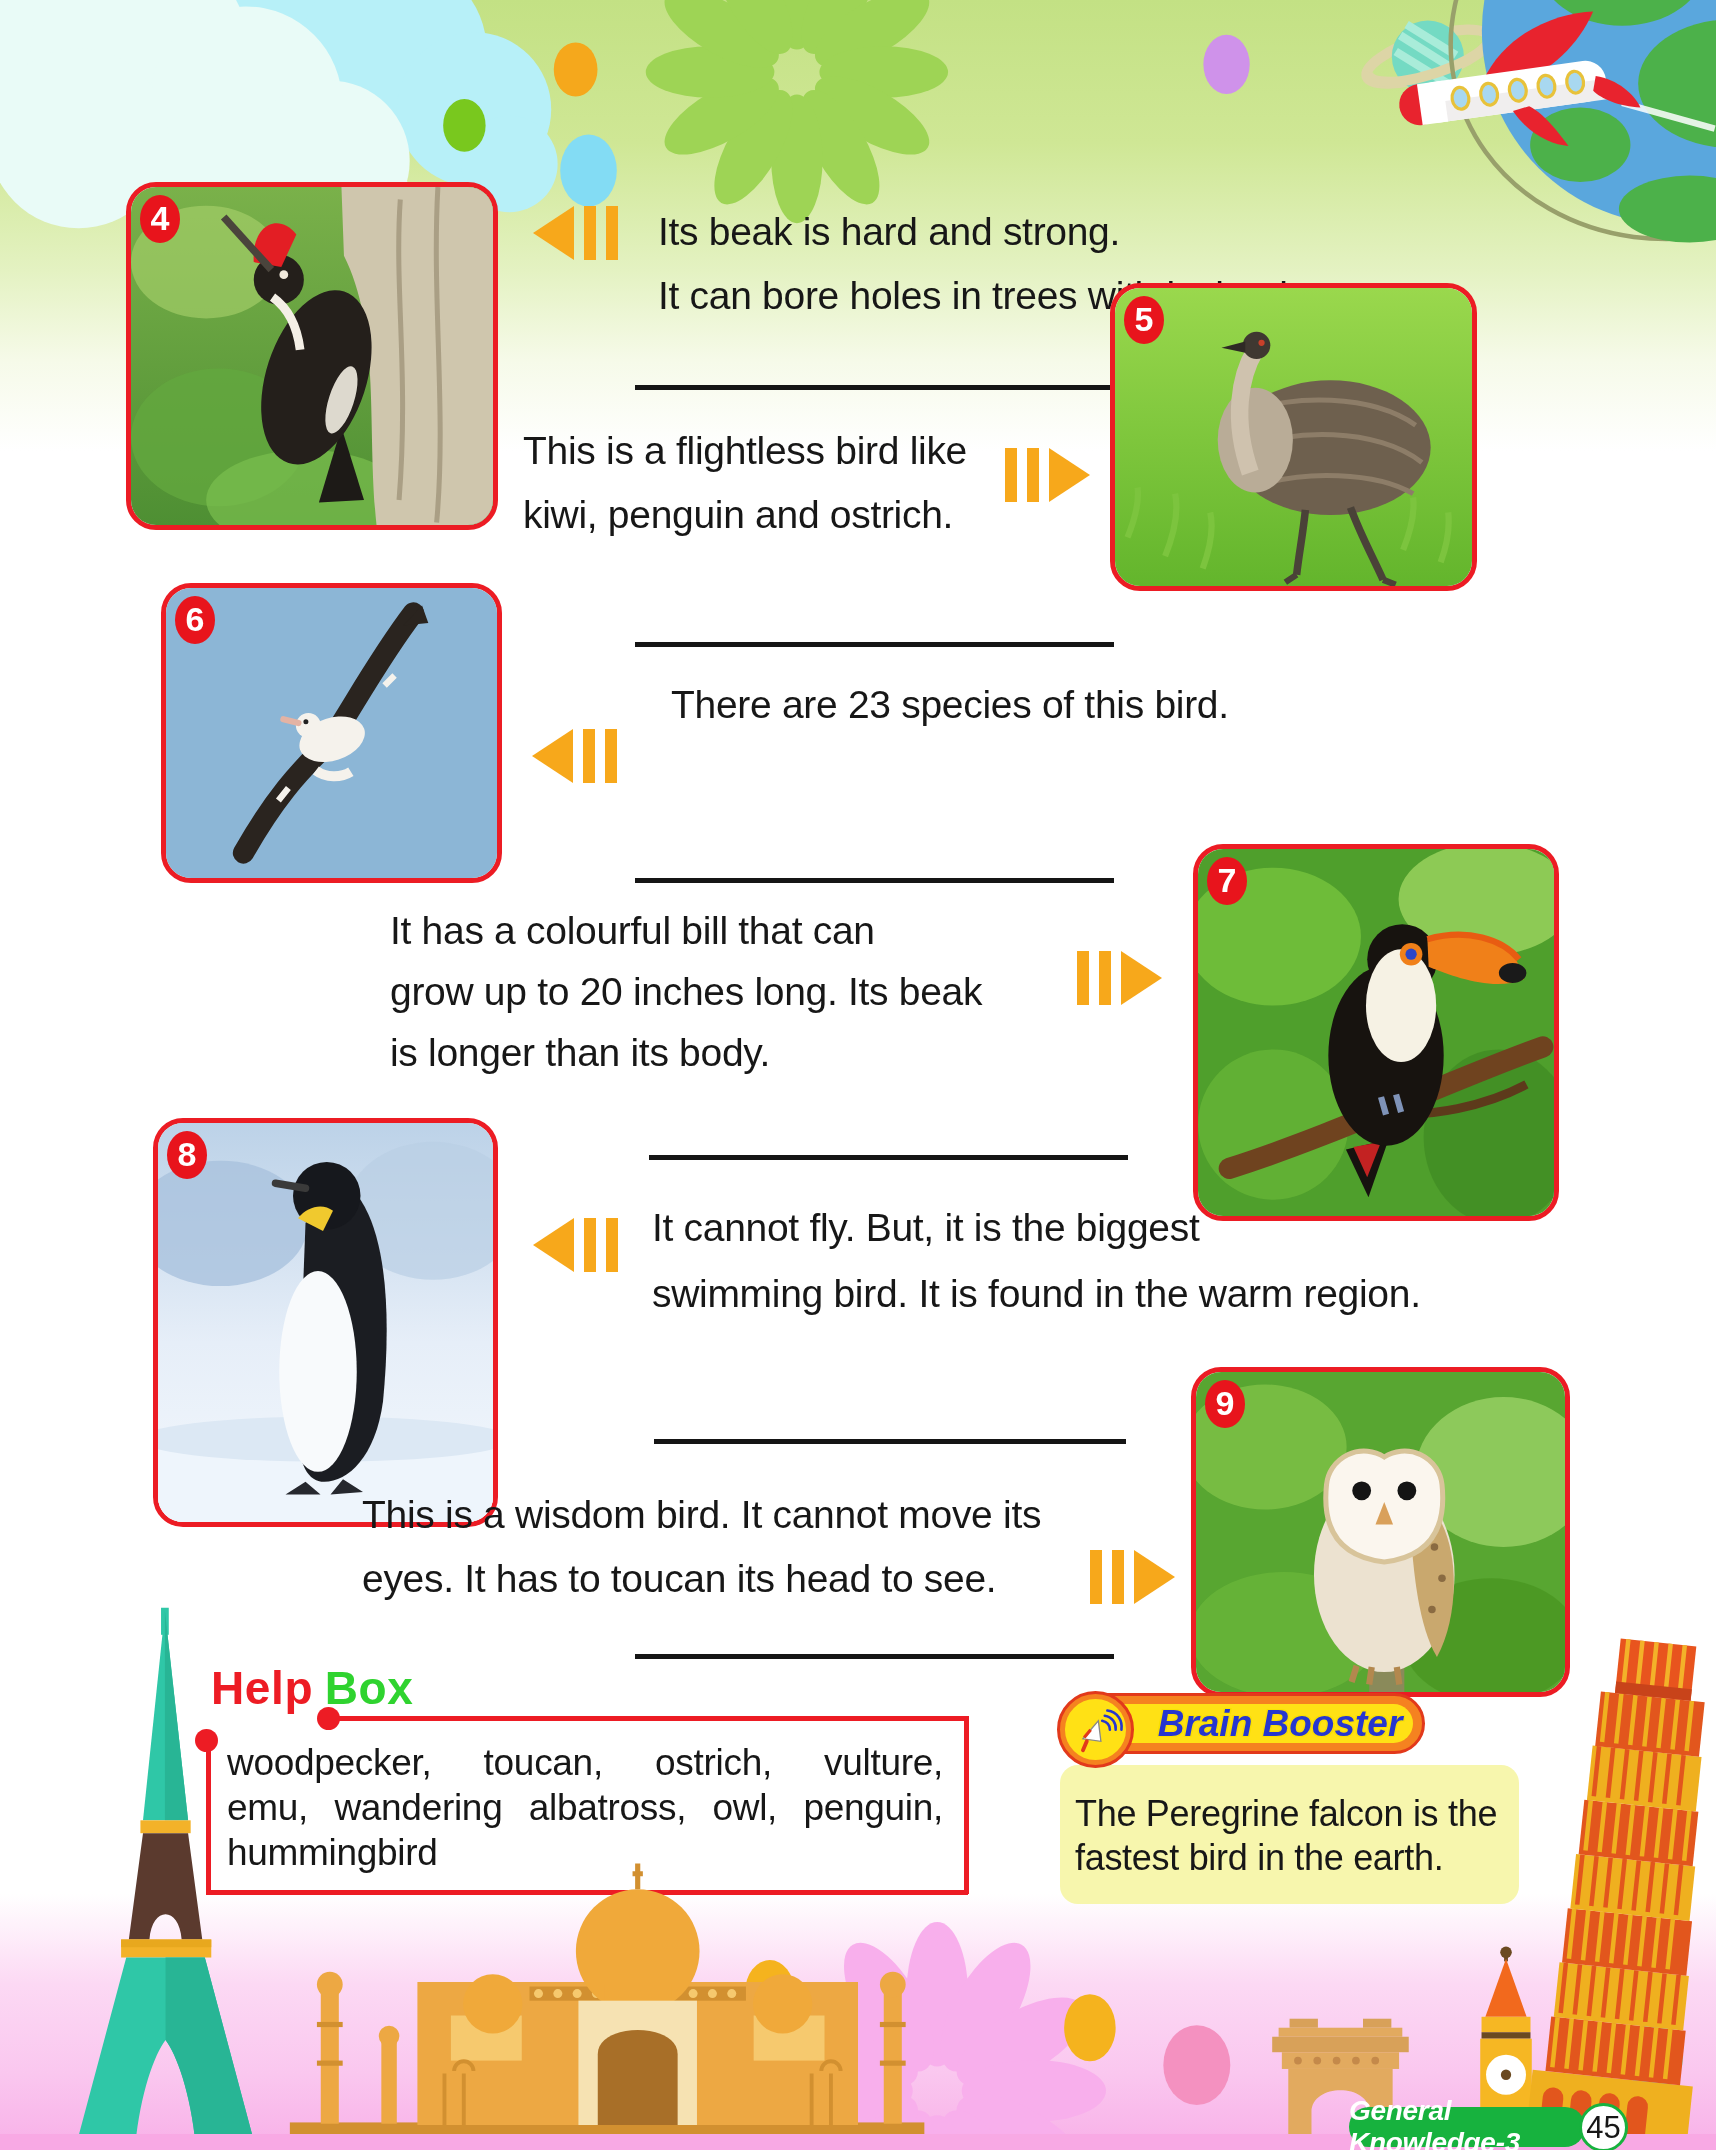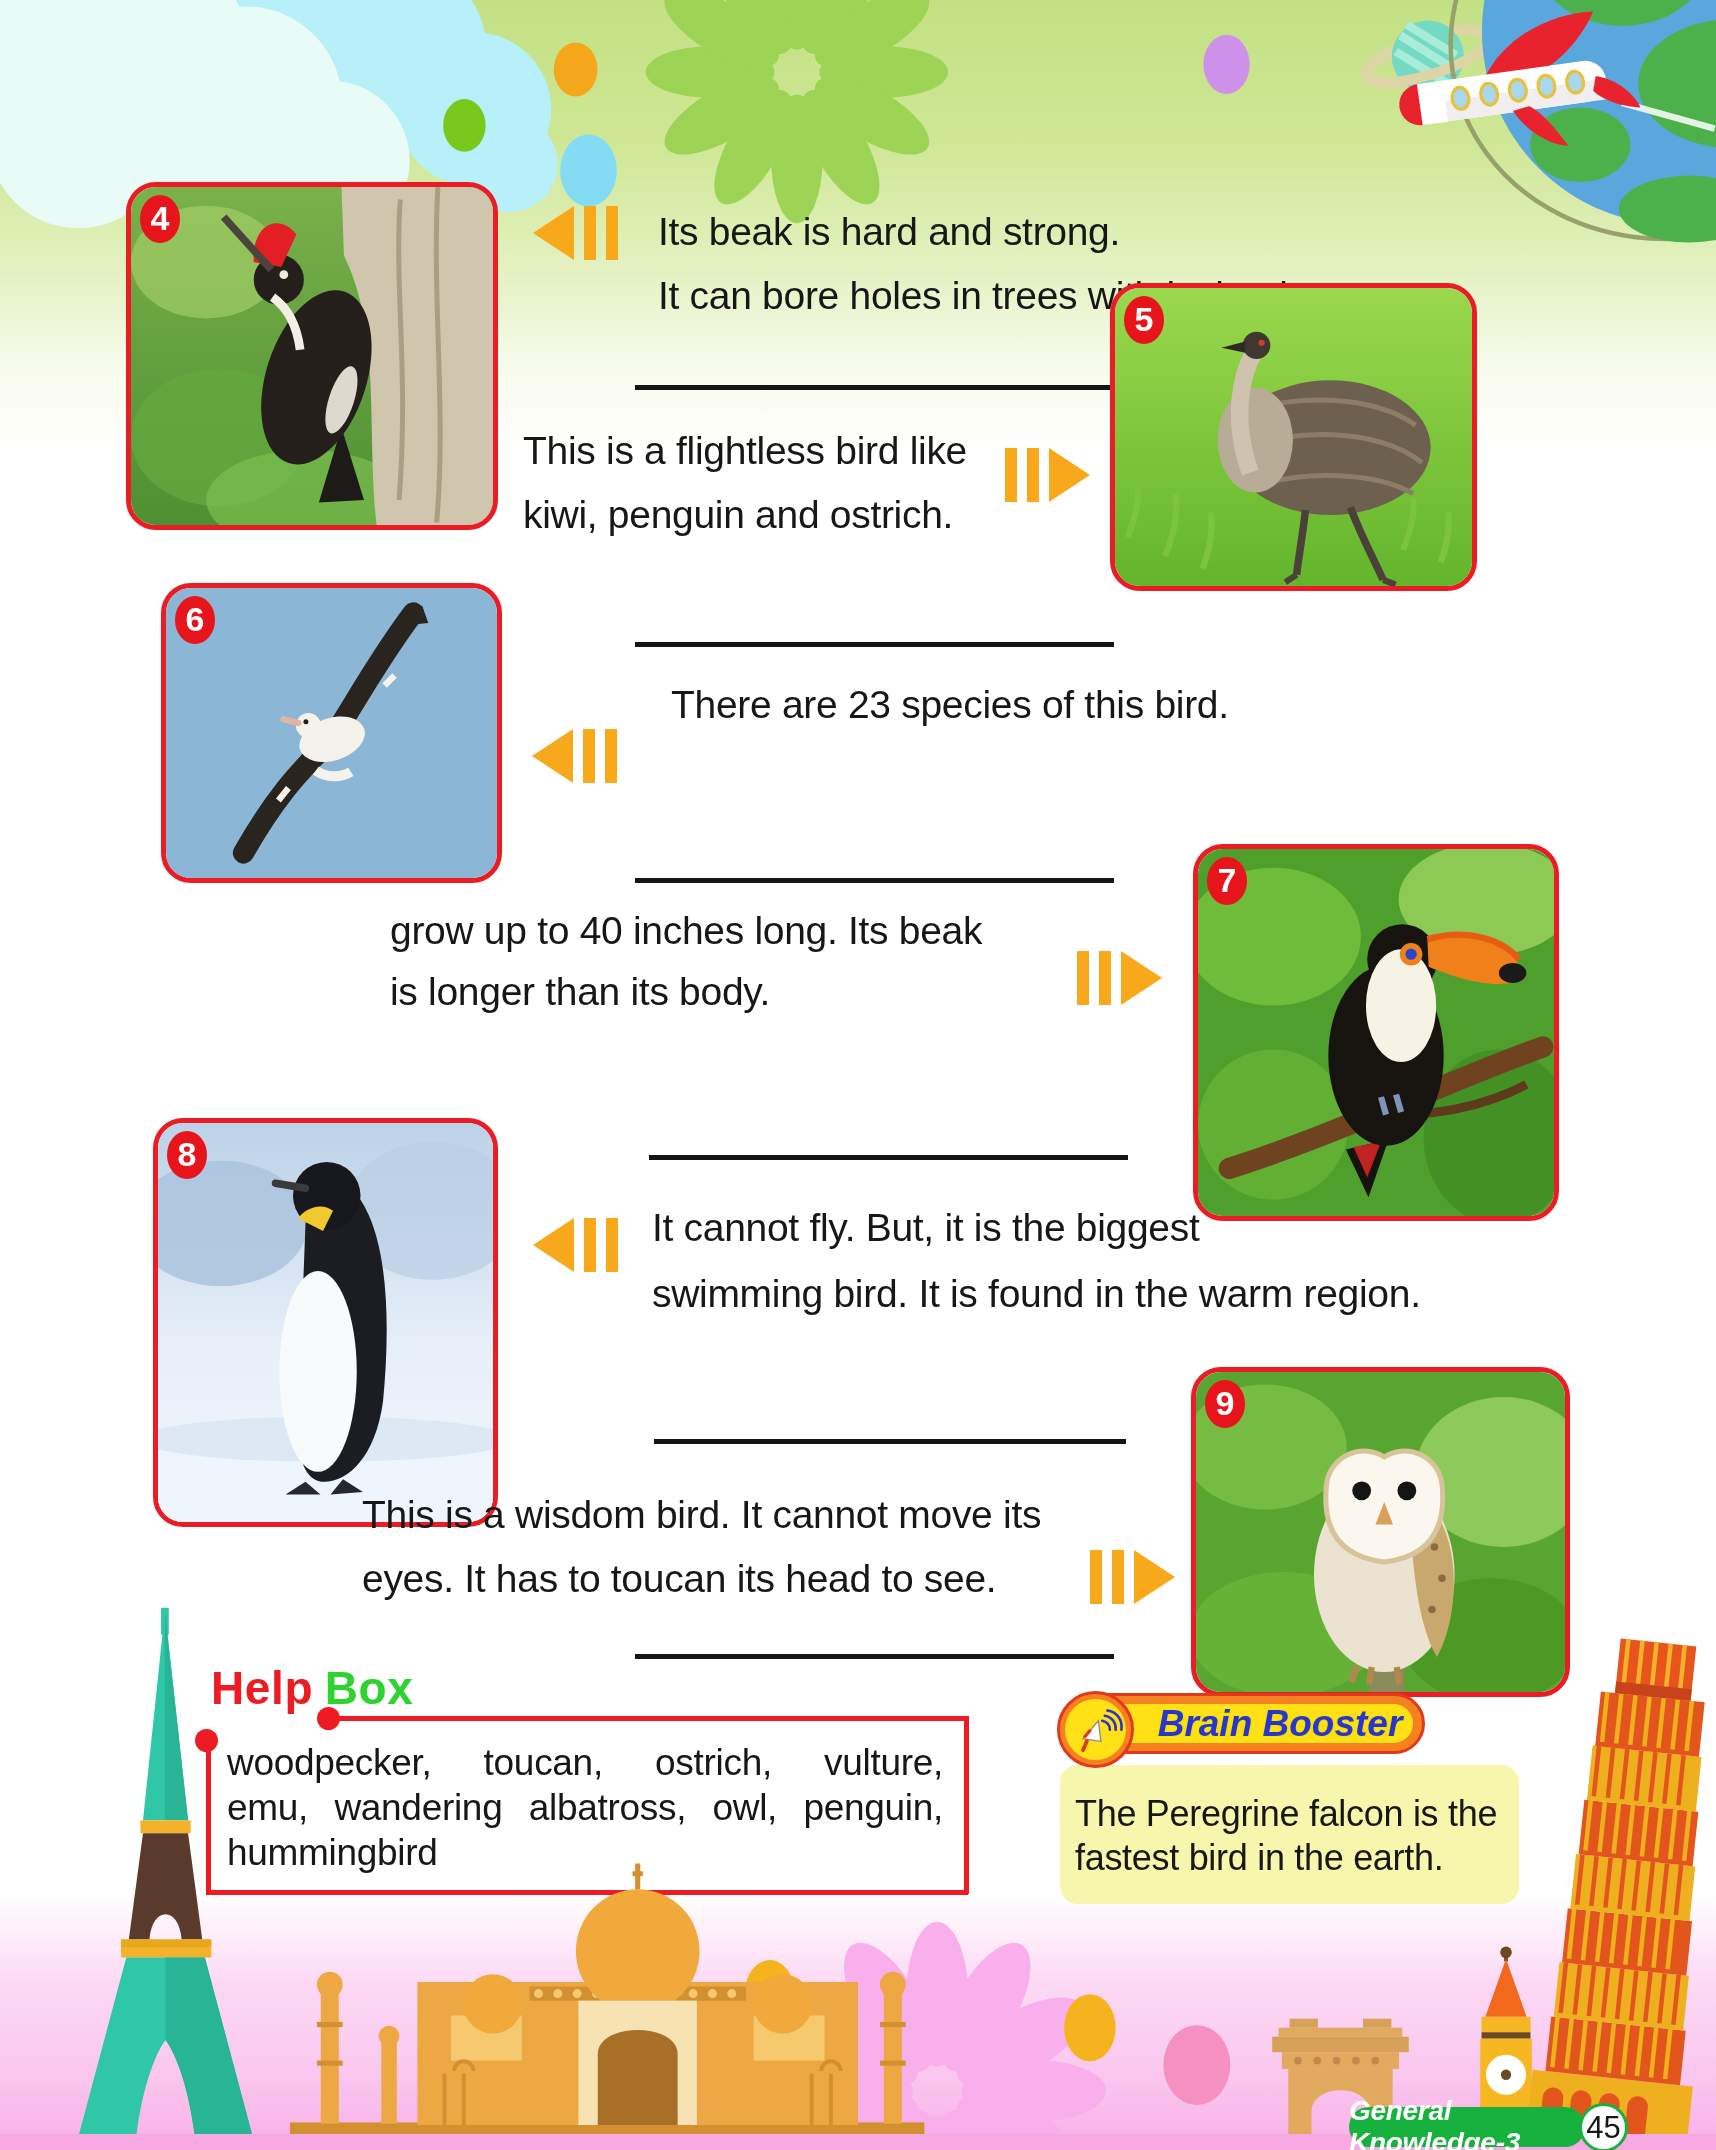--- a/index.html
+++ b/index.html
@@ -263,21 +263,22 @@
   <span class="tri"></span>
   <span class="bar"></span>
   <span class="bar"></span>
 </div>
 <div class="cluetext" style="left:671px;top:674px;line-height:61px;">
   <div class="ln">There are 23 species of this bird.</div>
 </div>
 <div class="ansline" style="left:635px;top:878px;width:479px;"></div>
 
 <div class="cluetext" style="left:390px;top:900px;line-height:61px;">
-  <div class="ln">grow up to 40 inches long. Its beak</div>
+  <div class="ln">It has a colourful bill that can</div>
+  <div class="ln">grow up to 20 inches long. Its beak</div>
   <div class="ln">is longer than its body.</div>
 </div>
 <div class="arrow arrow-right" style="left:1077px;top:951px;">
   <span class="bar"></span>
   <span class="bar"></span>
   <span class="tri"></span>
 </div>
 <figure class="photo" style="left:1193px;top:844px;width:366px;height:377px;">
   <svg viewBox="0 0 284 293" preserveAspectRatio="none">
     <rect width="284" height="293" fill="#4f9f2c"></rect>

